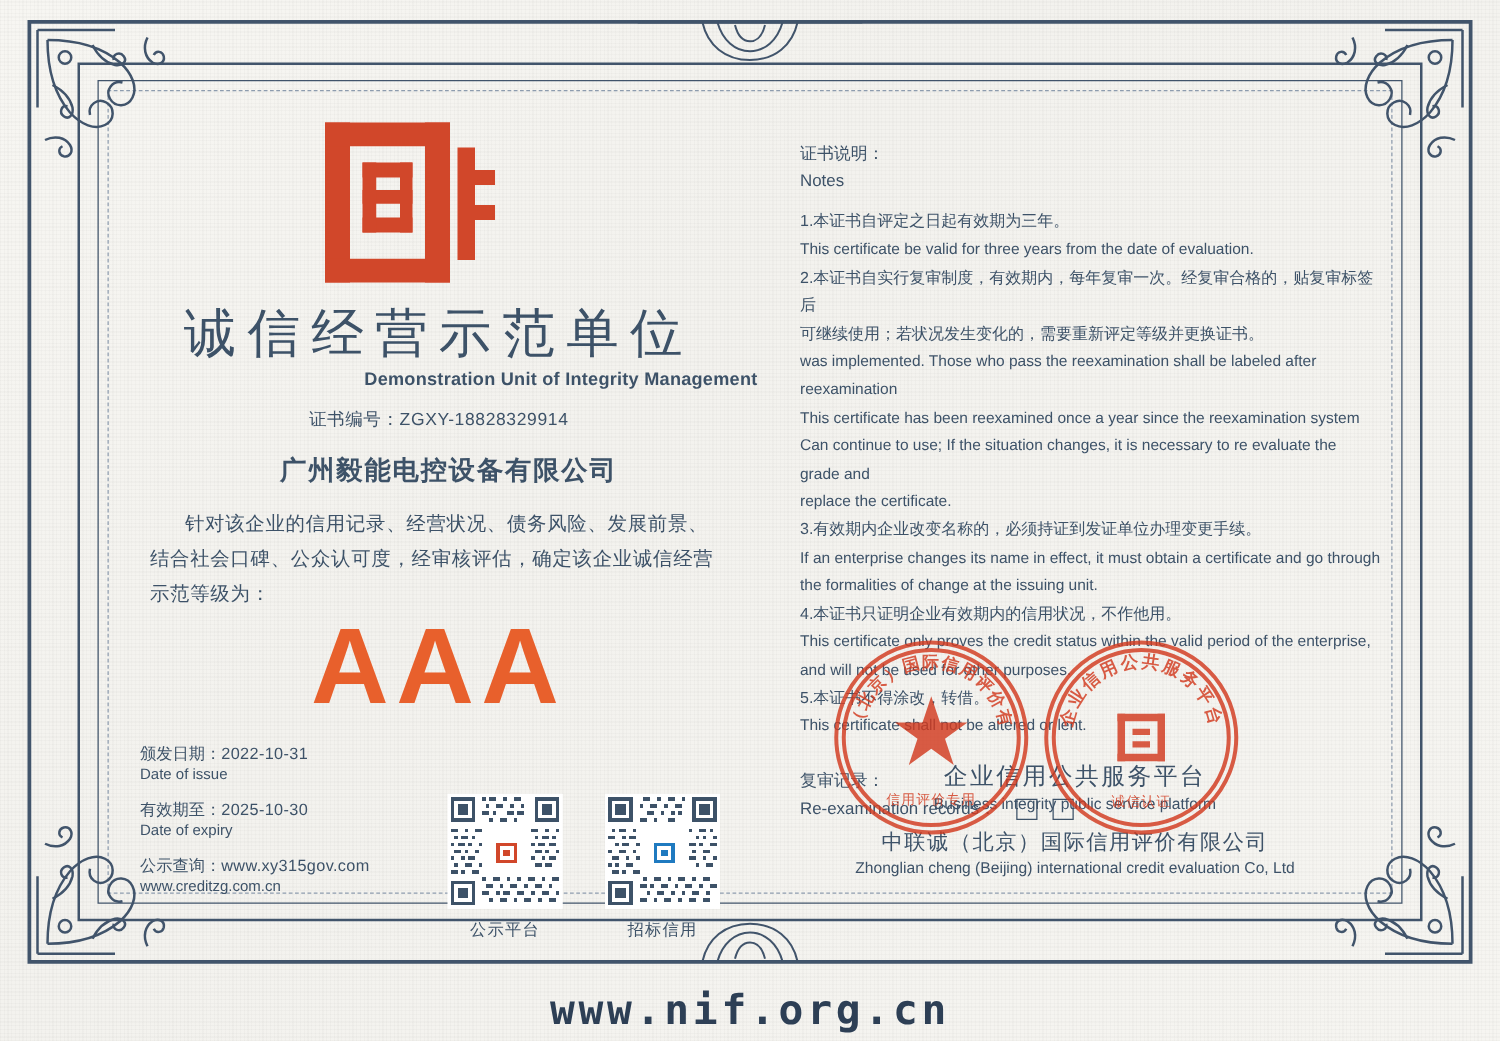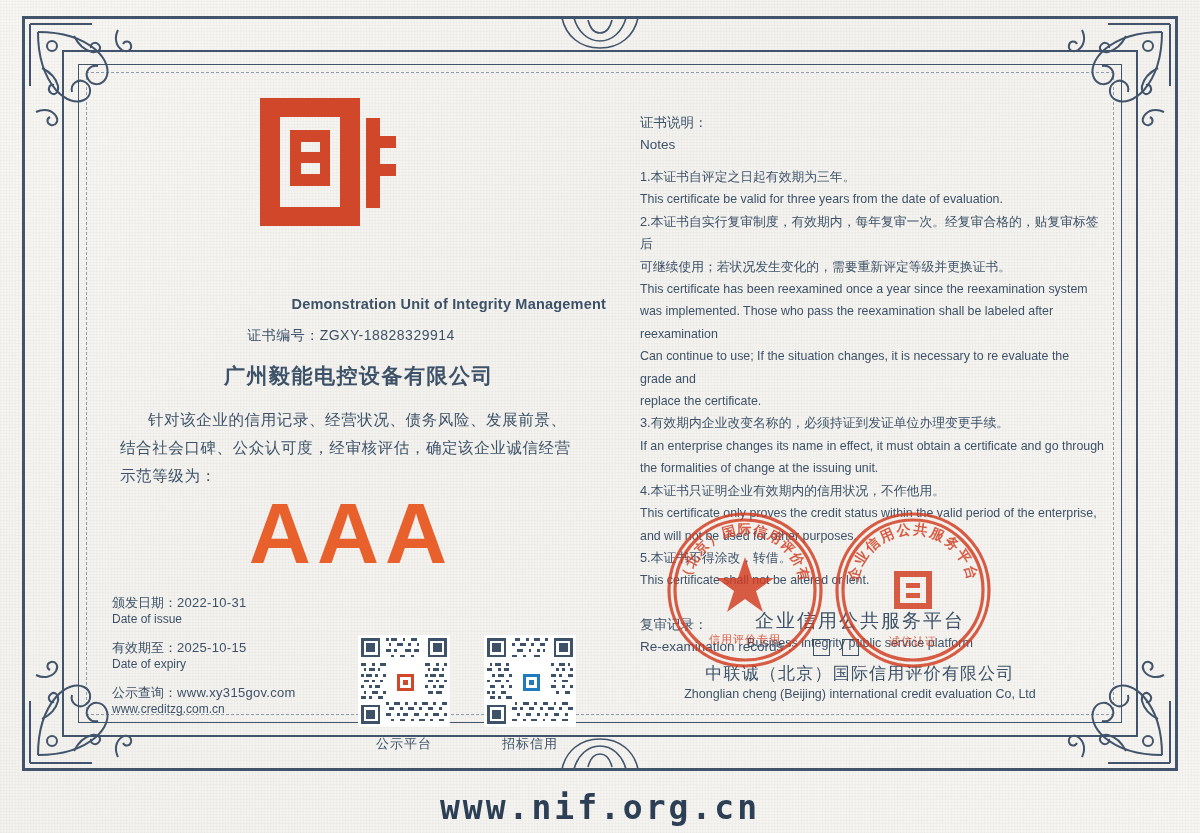--- a/index.html
+++ b/index.html
@@ -359,20 +359,21 @@
             <rect x="36" y="82" width="40" height="12"></rect>
             <rect x="36" y="38" width="11" height="56"></rect>
             <rect x="66" y="38" width="10" height="56"></rect>
             <rect x="112" y="26" width="14" height="90"></rect>
             <rect x="126" y="44" width="16" height="12"></rect>
             <rect x="126" y="72" width="16" height="12"></rect>
           </g>
         </svg>
       </div>
 
+      <div class="main-title">诚信经营示范单位</div>
       <div class="sub-title">Demonstration Unit of Integrity Management</div>
 
       <div class="cert-no">
         <span>证书编号：</span><span>ZGXY-18828329914</span>
       </div>
 
       <div class="company">广州毅能电控设备有限公司</div>
 
       <div class="body-text">
         <div>针对该企业的信用记录、经营状况、债务风险、发展前景、</div>
@@ -381,21 +382,21 @@
       </div>
 
       <div class="grade">AAA</div>
 
       <div class="dates">
         <div class="row">
           <div class="cn"><span>颁发日期：</span><span class="val">2022-10-31</span></div>
           <div class="en">Date of issue</div>
         </div>
         <div class="row">
-          <div class="cn"><span>有效期至：</span><span class="val">2025-10-15</span></div>
+          <div class="cn"><span>有效期至：</span><span class="val">2025-10-30</span></div>
           <div class="en">Date of expiry</div>
         </div>
         <div class="row">
           <div class="cn"><span>公示查询：</span><span class="val">www.xy315gov.com</span></div>
           <div class="en">www.creditzg.com.cn</div>
         </div>
       </div>
 
       <div class="qr-wrap">
         <div class="qr-box">
@@ -628,22 +629,22 @@
       <div class="notes-list">
 
         <div class="item">
           <div class="cn">1.本证书自评定之日起有效期为三年。</div>
           <div class="en">This certificate be valid for three years from the date of evaluation.</div>
         </div>
 
         <div class="item">
           <div class="cn">2.本证书自实行复审制度，有效期内，每年复审一次。经复审合格的，贴复审标签后</div>
           <div class="cn">可继续使用；若状况发生变化的，需要重新评定等级并更换证书。</div>
+          <div class="en">was implemented. Those who pass the reexamination shall be labeled after reexamination</div>
           <div class="en">This certificate has been reexamined once a year since the reexamination system</div>
-          <div class="en">was implemented. Those who pass the reexamination shall be labeled after reexamination</div>
           <div class="en">Can continue to use; If the situation changes, it is necessary to re evaluate the grade and</div>
           <div class="en">replace the certificate.</div>
         </div>
 
         <div class="item">
           <div class="cn">3.有效期内企业改变名称的，必须持证到发证单位办理变更手续。</div>
           <div class="en">If an enterprise changes its name in effect, it must obtain a certificate and go through</div>
           <div class="en">the formalities of change at the issuing unit.</div>
         </div>
 

